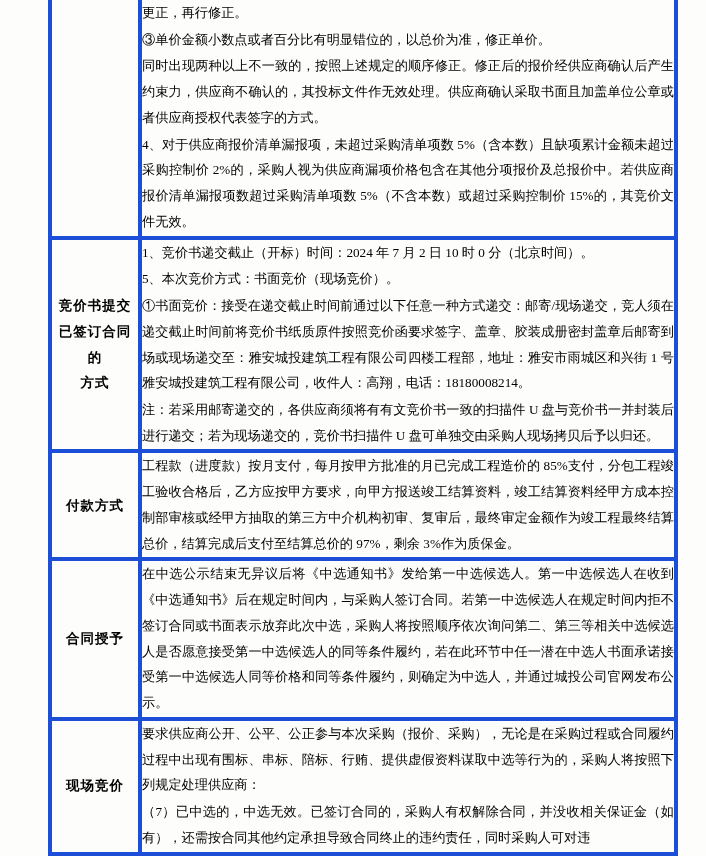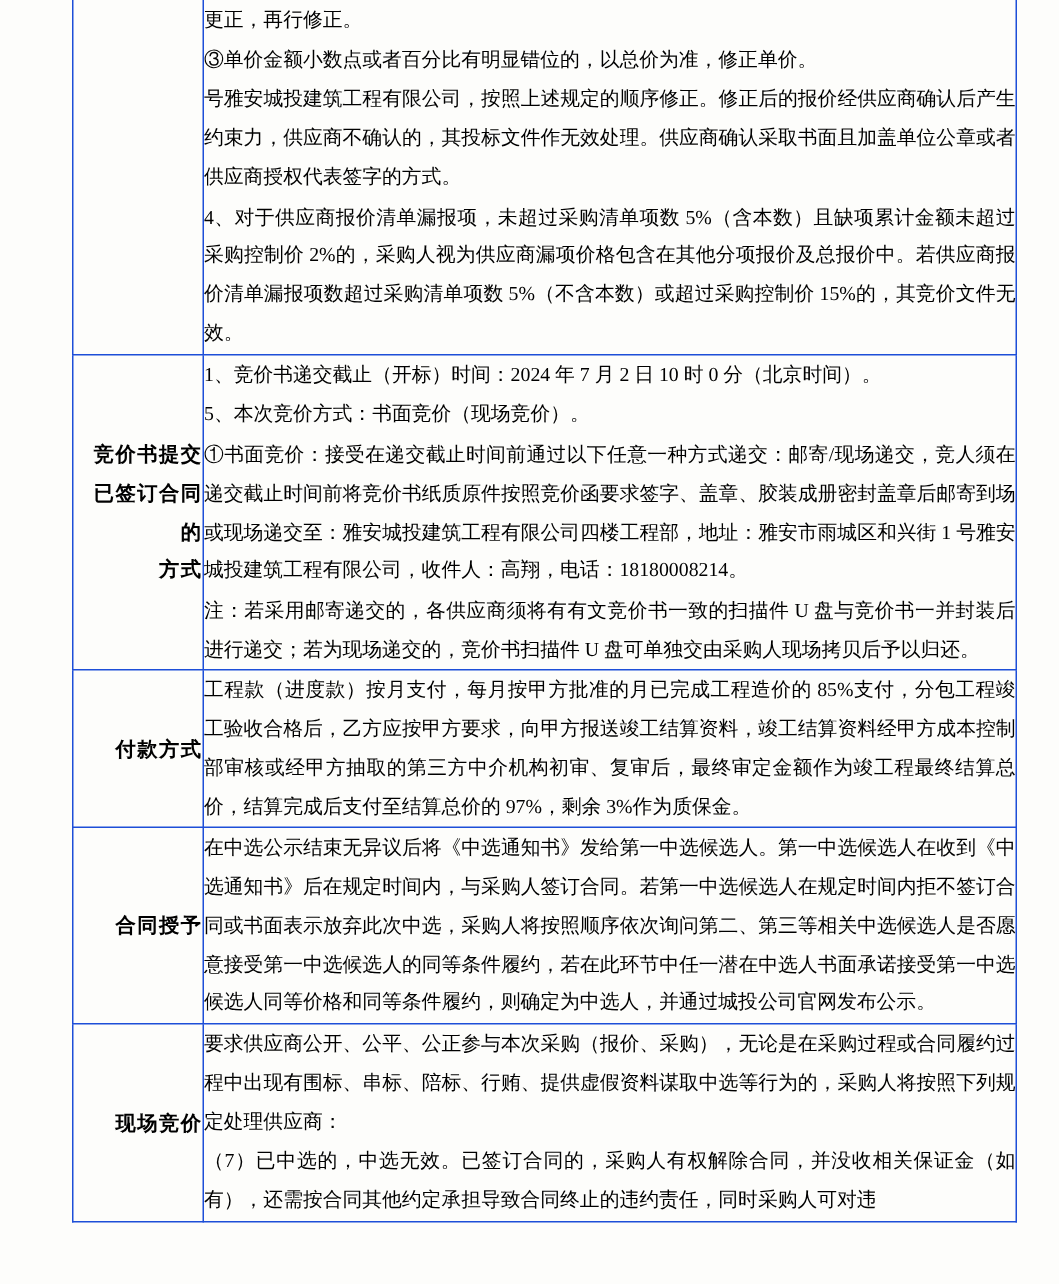--- a/index.html
+++ b/index.html
@@ -22,27 +22,27 @@
   }
   .doc-table {
     position: absolute;
     left: 48px;
     top: 0px;
     width: 630px;
     border-collapse: collapse;
     table-layout: fixed;
   }
   .doc-table td {
-    border: 1px solid #1d4ed8;
+    border: 4px solid #1d4ed8;
     vertical-align: middle;
     padding: 0;
   }
   .label-cell {
     width: 86px;
-    text-align: right;
+    text-align: center;
     font-size: 13.5px;
     font-weight: bold;
     letter-spacing: 1px;
     line-height: 1.9;
     padding: 6px 4px;
   }
   .label-cell .lbl-line {
     display: block;
   }
   .body-cell {
@@ -68,21 +68,21 @@
 <body>
 
 <div class="page">
   <table class="doc-table">
     <tbody>
       <tr class="first-row">
         <td class="label-cell top-cell"></td>
         <td class="body-cell top-cell">
           <p>更正，再行修正。</p>
           <p>③单价金额小数点或者百分比有明显错位的，以总价为准，修正单价。</p>
-          <p>号雅安城投建筑工程有限公司，按照上述规定的顺序修正。修正后的报价经供应商确认后产生约束力，供应商不确认的，其投标文件作无效处理。供应商确认采取书面且加盖单位公章或者供应商授权代表签字的方式。</p>
+          <p>同时出现两种以上不一致的，按照上述规定的顺序修正。修正后的报价经供应商确认后产生约束力，供应商不确认的，其投标文件作无效处理。供应商确认采取书面且加盖单位公章或者供应商授权代表签字的方式。</p>
           <p>4、对于供应商报价清单漏报项，未超过采购清单项数 5%（含本数）且缺项累计金额未超过采购控制价 2%的，采购人视为供应商漏项价格包含在其他分项报价及总报价中。若供应商报价清单漏报项数超过采购清单项数 5%（不含本数）或超过采购控制价 15%的，其竞价文件无效。</p>
         </td>
       </tr>
       <tr>
         <td class="label-cell">
           <span class="lbl-line">竞价书提交</span>
           <span class="lbl-line">已签订合同的</span>
           <span class="lbl-line">方式</span>
         </td>
         <td class="body-cell">

